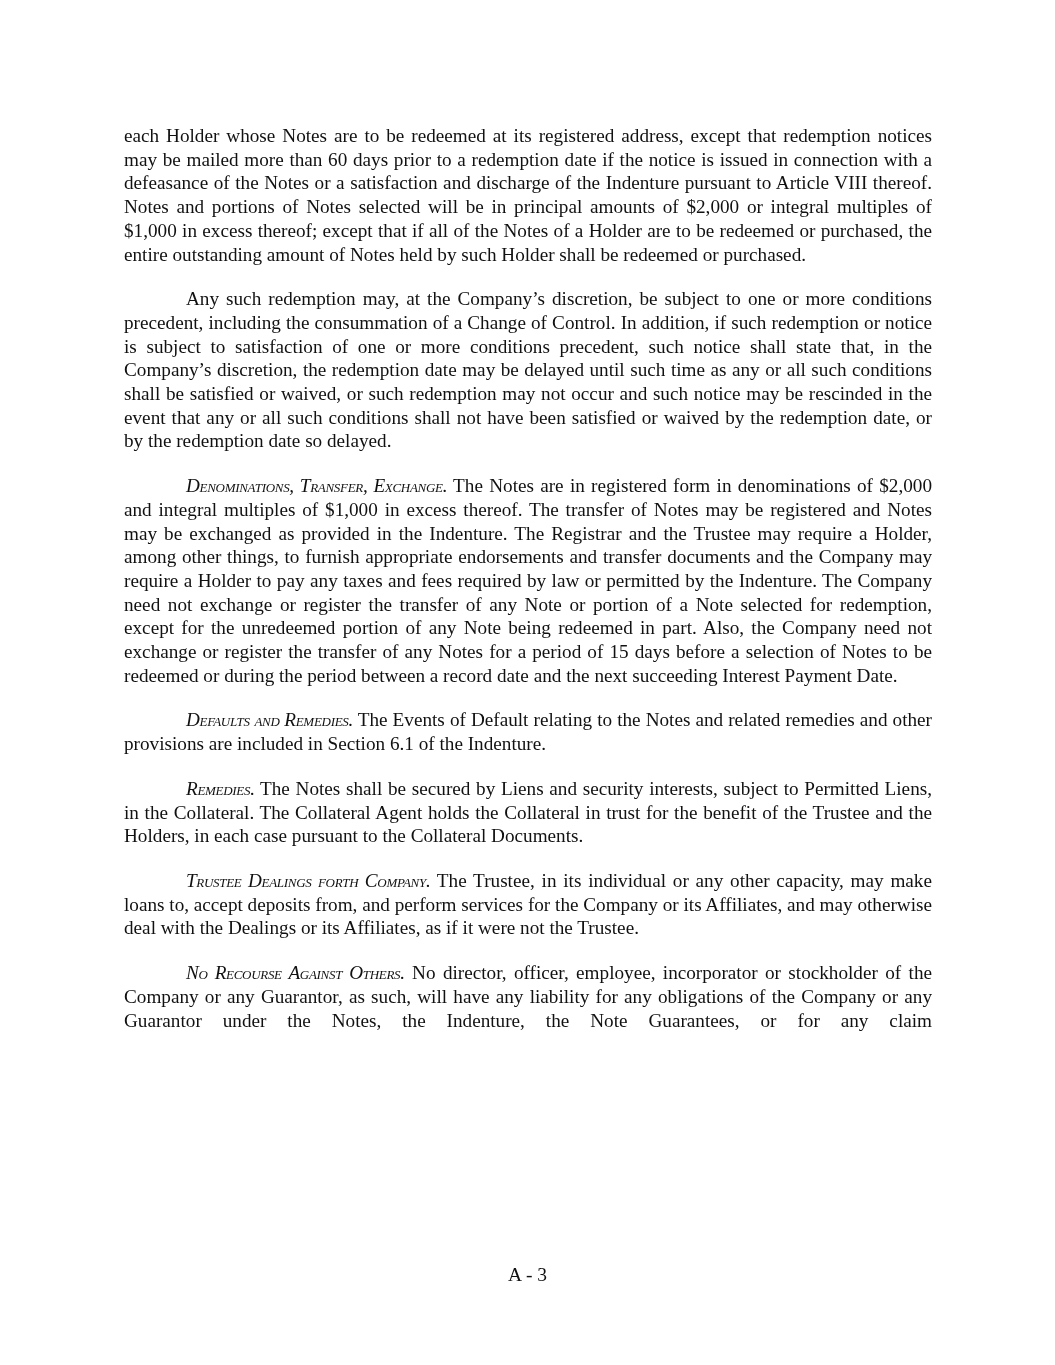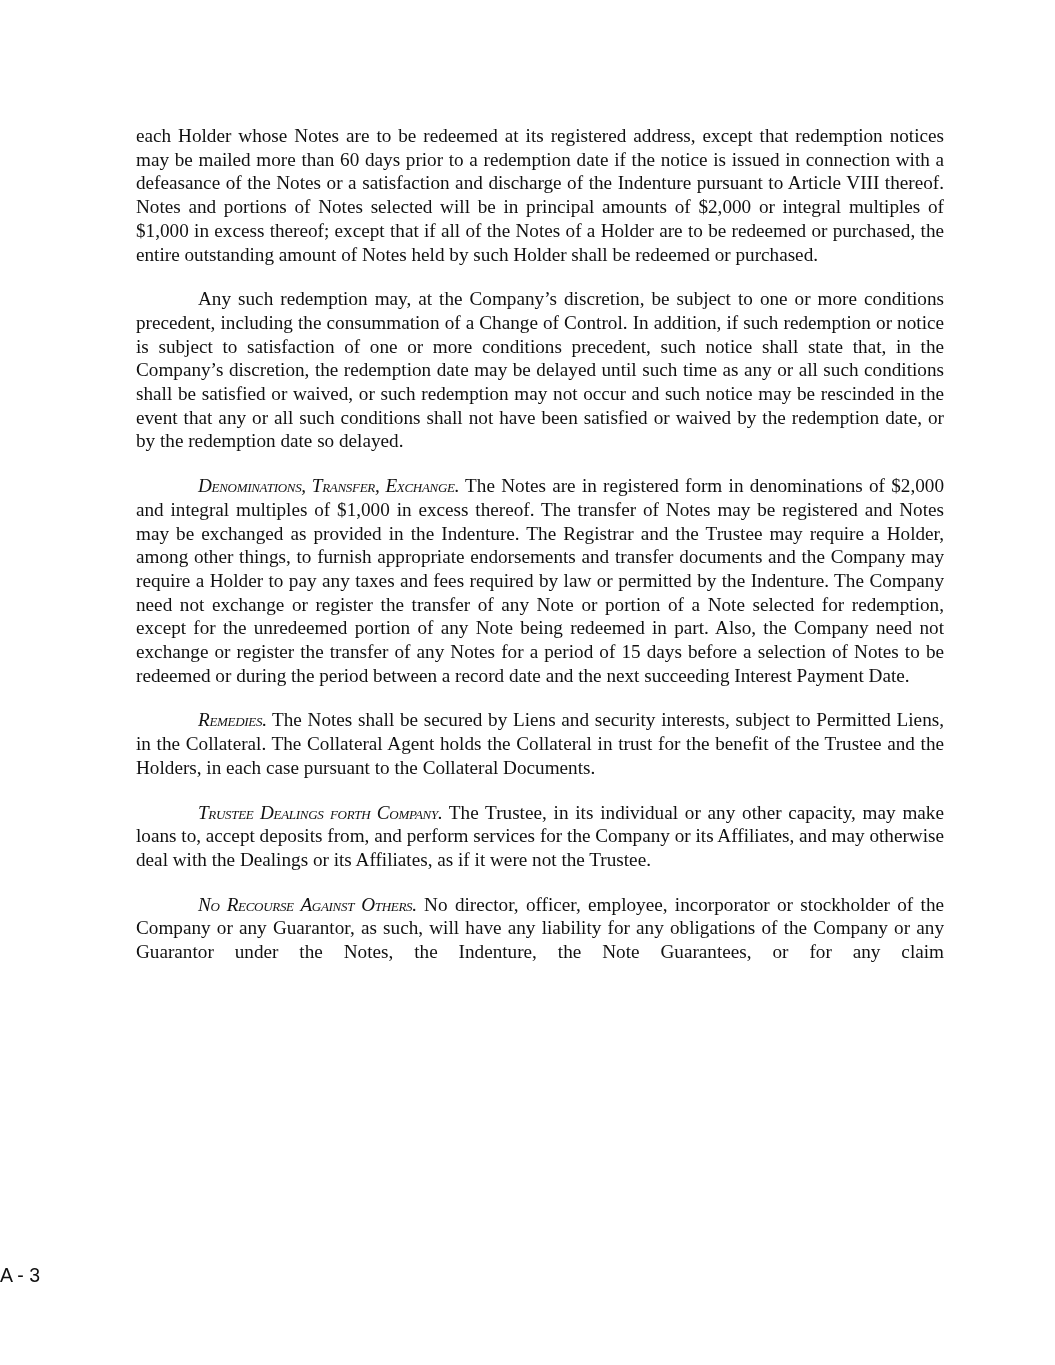--- a/index.html
+++ b/index.html
@@ -6,58 +6,60 @@
   body { width: 1055px; height: 1365px; position: relative; overflow: hidden; }
   .page {
     position: absolute;
     left: 124px;
     top: 124px;
     width: 808px;
     font-family: "Liberation Serif", "DejaVu Serif", serif;
     font-size: 19.2px;
     line-height: 23.7px;
     color: #111111;
-    margin-left: 12px;
   }
   .para {
     margin: 0 0 21px 0;
     text-align: justify;
     text-align-last: left;
   }
   .para.indent { text-indent: 62px; }
   .heading {
     font-style: italic;
     font-variant: small-caps;
     letter-spacing: -0.3px;
   }
   .footer {
     position: absolute;
     left: 0;
     width: 1055px;
     top: 1264px;
-    text-align: left;
-    font-family: Liberation Sans, sans-serif;
+    text-align: center;
+    font-family: Liberation Serif, serif;
     font-size: 19.5px;
     color: #111111;
   }
 </style>
 </head>
 <body>
 
 <div class="page">
   <p class="para">
     <span>each Holder whose Notes are to be redeemed at its registered address, except that redemption notices may be mailed more than 60 days prior to a redemption date if the notice is issued in connection with a defeasance of the Notes or a satisfaction and discharge of the Indenture pursuant to Article VIII thereof. Notes and portions of Notes selected will be in principal amounts of $2,000 or integral multiples of $1,000 in excess thereof; except that if all of the Notes of a Holder are to be redeemed or purchased, the entire outstanding amount of Notes held by such Holder shall be redeemed or purchased.</span>
   </p>
   <p class="para indent">
     <span>Any such redemption may, at the Company’s discretion, be subject to one or more conditions precedent, including the consummation of a Change of Control. In addition, if such redemption or notice is subject to satisfaction of one or more conditions precedent, such notice shall state that, in the Company’s discretion, the redemption date may be delayed until such time as any or all such conditions shall be satisfied or waived, or such redemption may not occur and such notice may be rescinded in the event that any or all such conditions shall not have been satisfied or waived by the redemption date, or by the redemption date so delayed.</span>
   </p>
   <p class="para indent">
     <span class="heading">Denominations, Transfer, Exchange.</span><span> The Notes are in registered form in denominations of $2,000 and integral multiples of $1,000 in excess thereof. The transfer of Notes may be registered and Notes may be exchanged as provided in the Indenture. The Registrar and the Trustee may require a Holder, among other things, to furnish appropriate endorsements and transfer documents and the Company may require a Holder to pay any taxes and fees required by law or permitted by the Indenture. The Company need not exchange or register the transfer of any Note or portion of a Note selected for redemption, except for the unredeemed portion of any Note being redeemed in part. Also, the Company need not exchange or register the transfer of any Notes for a period of 15 days before a selection of Notes to be redeemed or during the period between a record date and the next succeeding Interest Payment Date.</span>
   </p>
   <p class="para indent">
+    <span class="heading">Defaults and Remedies.</span><span> The Events of Default relating to the Notes and related remedies and other provisions are included in Section 6.1 of the Indenture.</span>
+  </p>
+  <p class="para indent">
     <span class="heading">Remedies.</span><span> The Notes shall be secured by Liens and security interests, subject to Permitted Liens, in the Collateral. The Collateral Agent holds the Collateral in trust for the benefit of the Trustee and the Holders, in each case pursuant to the Collateral Documents.</span>
   </p>
   <p class="para indent">
     <span class="heading">Trustee Dealings forth Company.</span><span> The Trustee, in its individual or any other capacity, may make loans to, accept deposits from, and perform services for the Company or its Affiliates, and may otherwise deal with the Dealings or its Affiliates, as if it were not the Trustee.</span>
   </p>
   <p class="para indent" style="text-align-last: justify;">
     <span class="heading">No Recourse Against Others.</span><span> No director, officer, employee, incorporator or stockholder of the Company or any Guarantor, as such, will have any liability for any obligations of the Company or any Guarantor under the Notes, the Indenture, the Note Guarantees, or for any claim</span>
   </p>
 </div>
 

